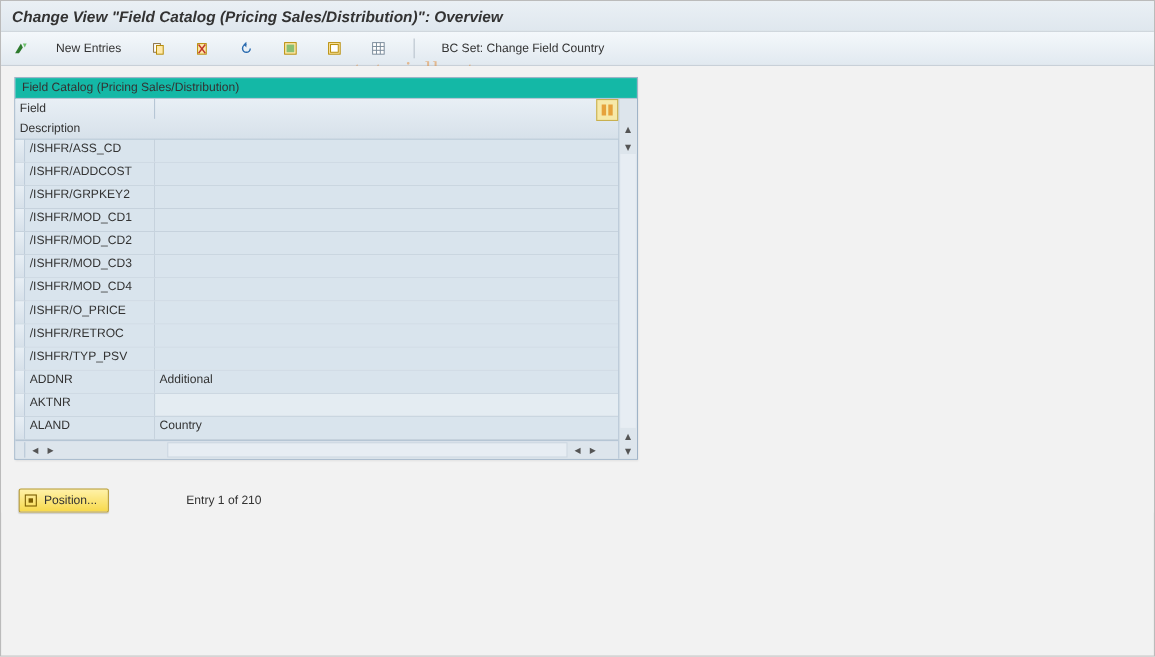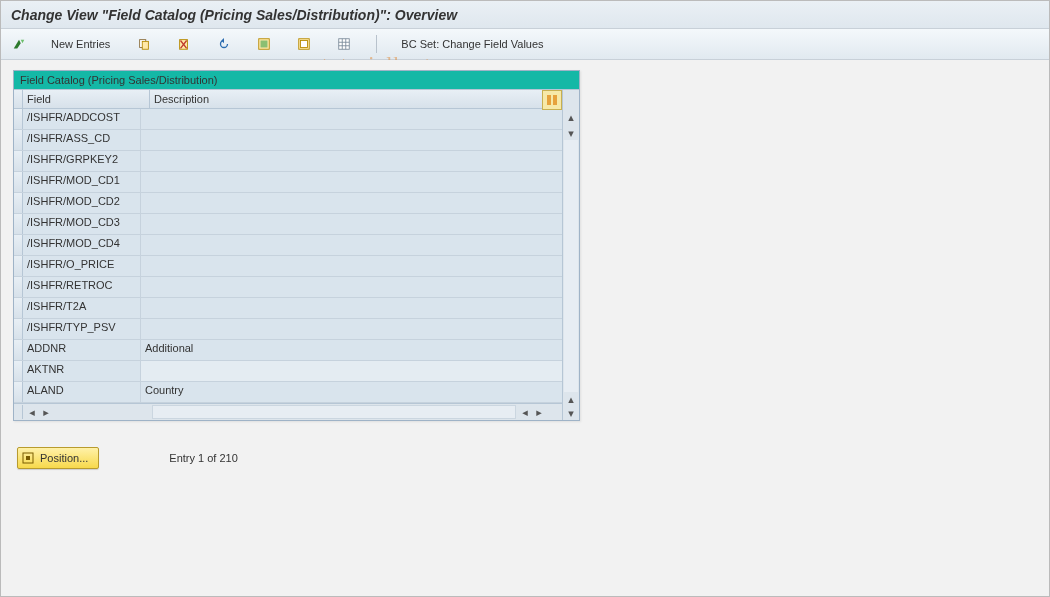--- a/index.html
+++ b/index.html
@@ -75,20 +75,21 @@
   .grid-wrap {
     display: flex;
   }
   .grid {
     flex: 1 1 auto;
   }
   .grid-header {
     display: flex;
     background: linear-gradient(#e8eff5,#d7e1ea);
     border-bottom: 1px solid #b6c6d5;
+    flex-direction: column;
   }
   .gh-sel { width: 8px; border-right:1px solid #b6c6d5; }
   .gh-field { width: 118px; padding:3px 4px; border-right:1px solid #b6c6d5; }
   .gh-desc  { flex:1; padding:3px 4px; }
   .gh-corner {
     width: 18px; height:18px;
     background: #f6e9a8;
     border:1px solid #c8b050;
     display:flex;align-items:center;justify-content:center;
     position:absolute; right:0; top:0;
@@ -235,21 +236,21 @@
           <rect x="2" y="2" width="12" height="12" fill="#fff" stroke="#7a8a99"></rect>
           <line x1="2" y1="6" x2="14" y2="6" stroke="#7a8a99"></line>
           <line x1="2" y1="10" x2="14" y2="10" stroke="#7a8a99"></line>
           <line x1="6" y1="2" x2="6" y2="14" stroke="#7a8a99"></line>
           <line x1="10" y1="2" x2="10" y2="14" stroke="#7a8a99"></line>
         </svg>
     </div>
 
     <div class="tool-sep"></div>
 
-    <span class="tool-label">BC Set: Change Field Values</span>
+    <span class="tool-label">BC Set: Change Field Country</span>
   </div>
 
   <div class="work-area">
 
     <div class="group-box">
       <div class="group-title">Field Catalog (Pricing Sales/Distribution)</div>
 
       <div class="grid-wrap">
         <div class="grid">
 
@@ -263,30 +264,30 @@
               <svg viewBox="0 0 12 12">
                   <rect x="1" y="1" width="4" height="10" fill="#e6a23c"></rect>
                   <rect x="7" y="1" width="4" height="10" fill="#e6a23c"></rect>
                 </svg>
             </div>
           </div>
 
           <div id="rows-container">
               <div class="grid-row">
                 <div class="row-sel"></div>
+                <div class="cell-field">/ISHFR/ASS_CD</div>
+                <div class="cell-desc"></div>
+              </div>
+              <div class="grid-row">
+                <div class="row-sel"></div>
                 <div class="cell-field">/ISHFR/ADDCOST</div>
                 <div class="cell-desc"></div>
               </div>
               <div class="grid-row">
                 <div class="row-sel"></div>
-                <div class="cell-field">/ISHFR/ASS_CD</div>
-                <div class="cell-desc"></div>
-              </div>
-              <div class="grid-row">
-                <div class="row-sel"></div>
                 <div class="cell-field">/ISHFR/GRPKEY2</div>
                 <div class="cell-desc"></div>
               </div>
               <div class="grid-row">
                 <div class="row-sel"></div>
                 <div class="cell-field">/ISHFR/MOD_CD1</div>
                 <div class="cell-desc"></div>
               </div>
               <div class="grid-row">
                 <div class="row-sel"></div>
@@ -304,25 +305,20 @@
                 <div class="cell-desc"></div>
               </div>
               <div class="grid-row">
                 <div class="row-sel"></div>
                 <div class="cell-field">/ISHFR/O_PRICE</div>
                 <div class="cell-desc"></div>
               </div>
               <div class="grid-row">
                 <div class="row-sel"></div>
                 <div class="cell-field">/ISHFR/RETROC</div>
-                <div class="cell-desc"></div>
-              </div>
-              <div class="grid-row">
-                <div class="row-sel"></div>
-                <div class="cell-field">/ISHFR/T2A</div>
                 <div class="cell-desc"></div>
               </div>
               <div class="grid-row">
                 <div class="row-sel"></div>
                 <div class="cell-field">/ISHFR/TYP_PSV</div>
                 <div class="cell-desc"></div>
               </div>
               <div class="grid-row">
                 <div class="row-sel"></div>
                 <div class="cell-field">ADDNR</div>

